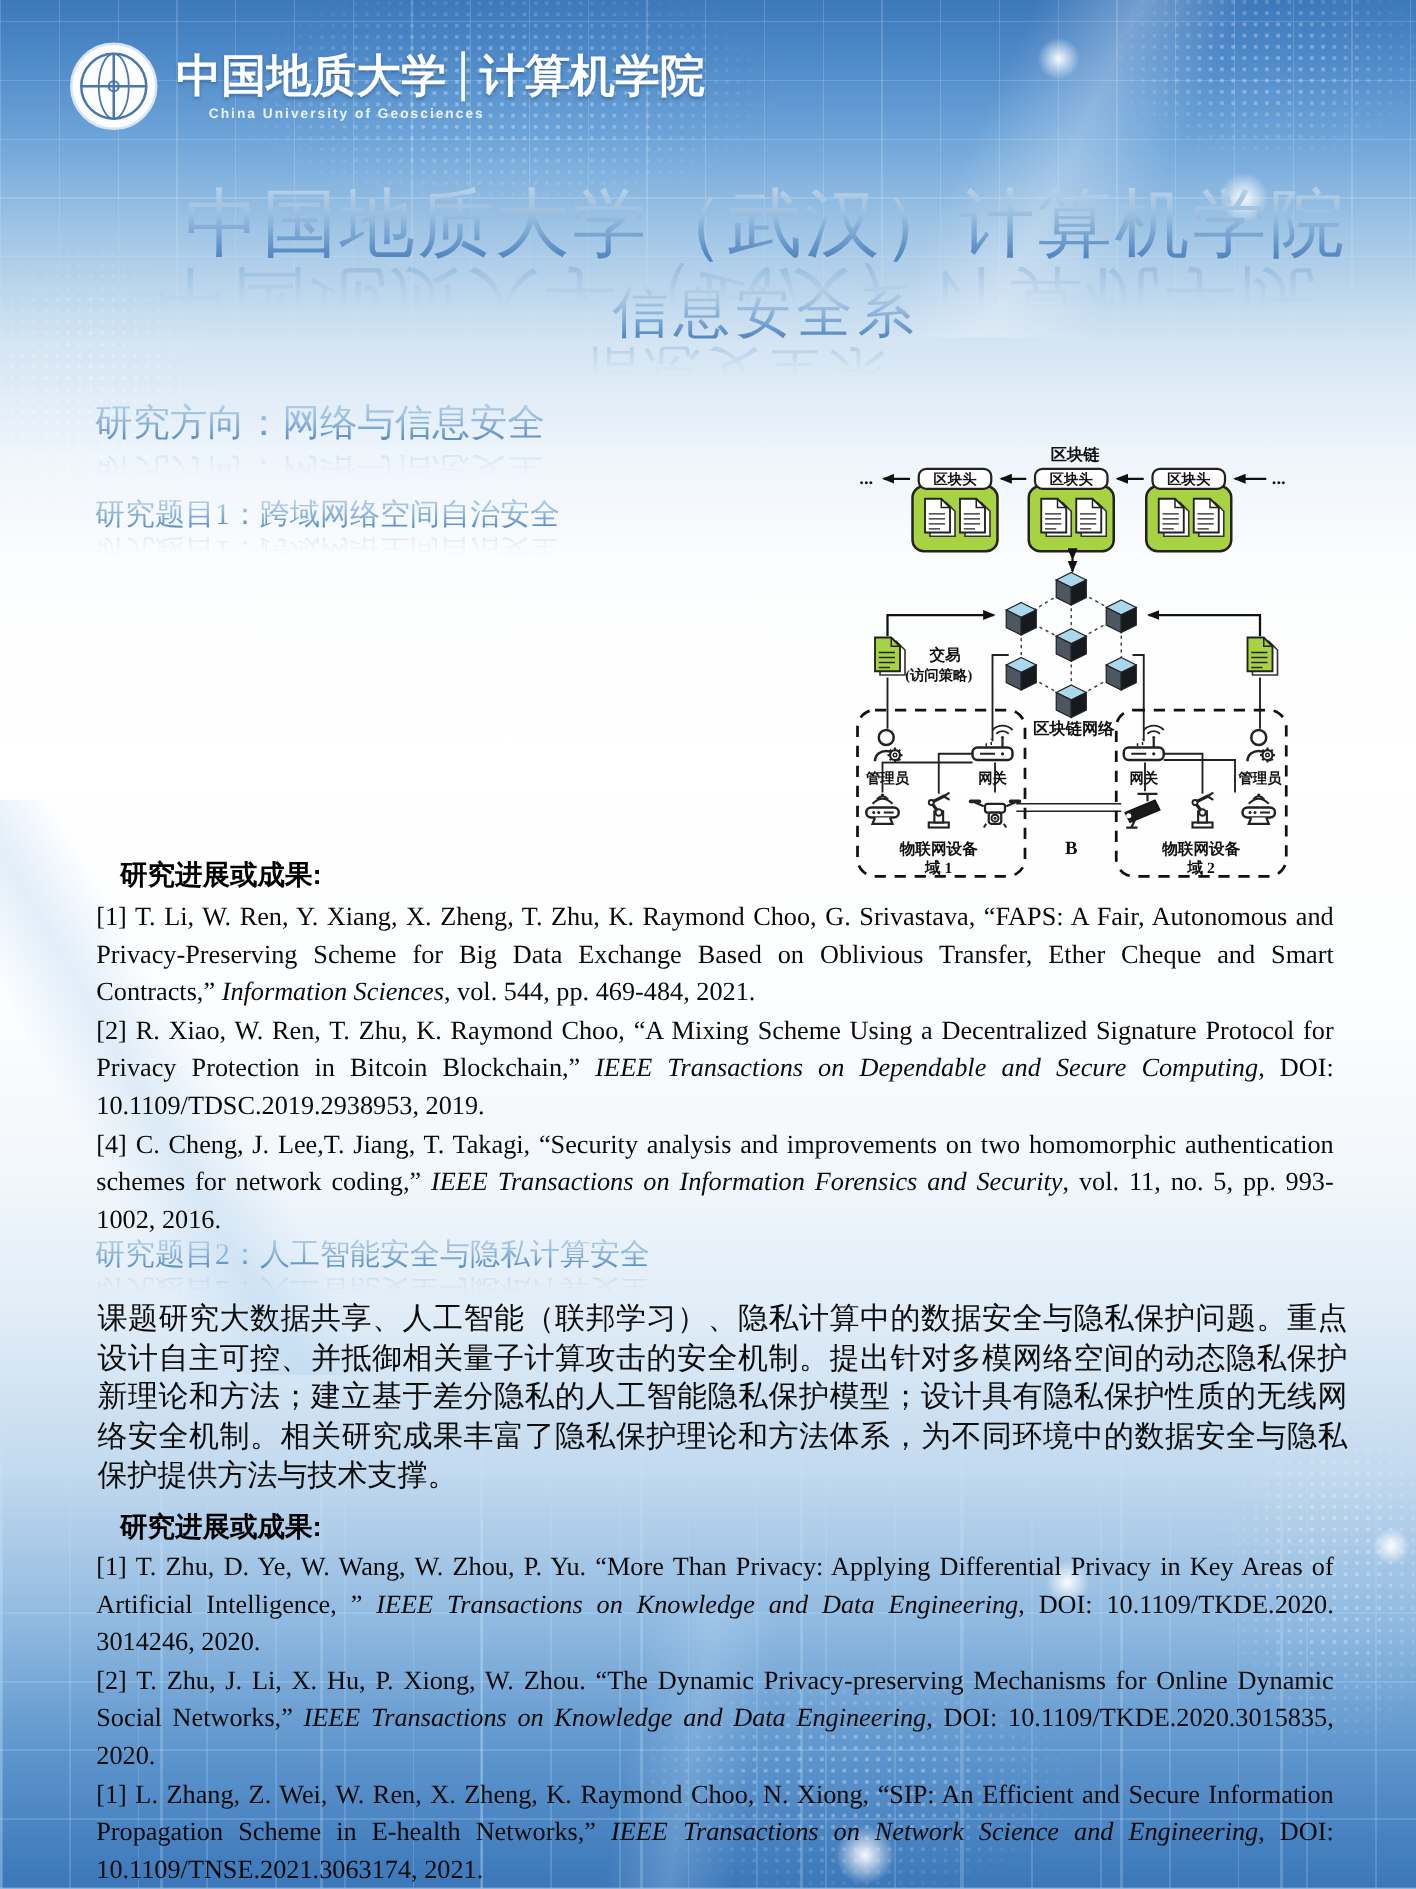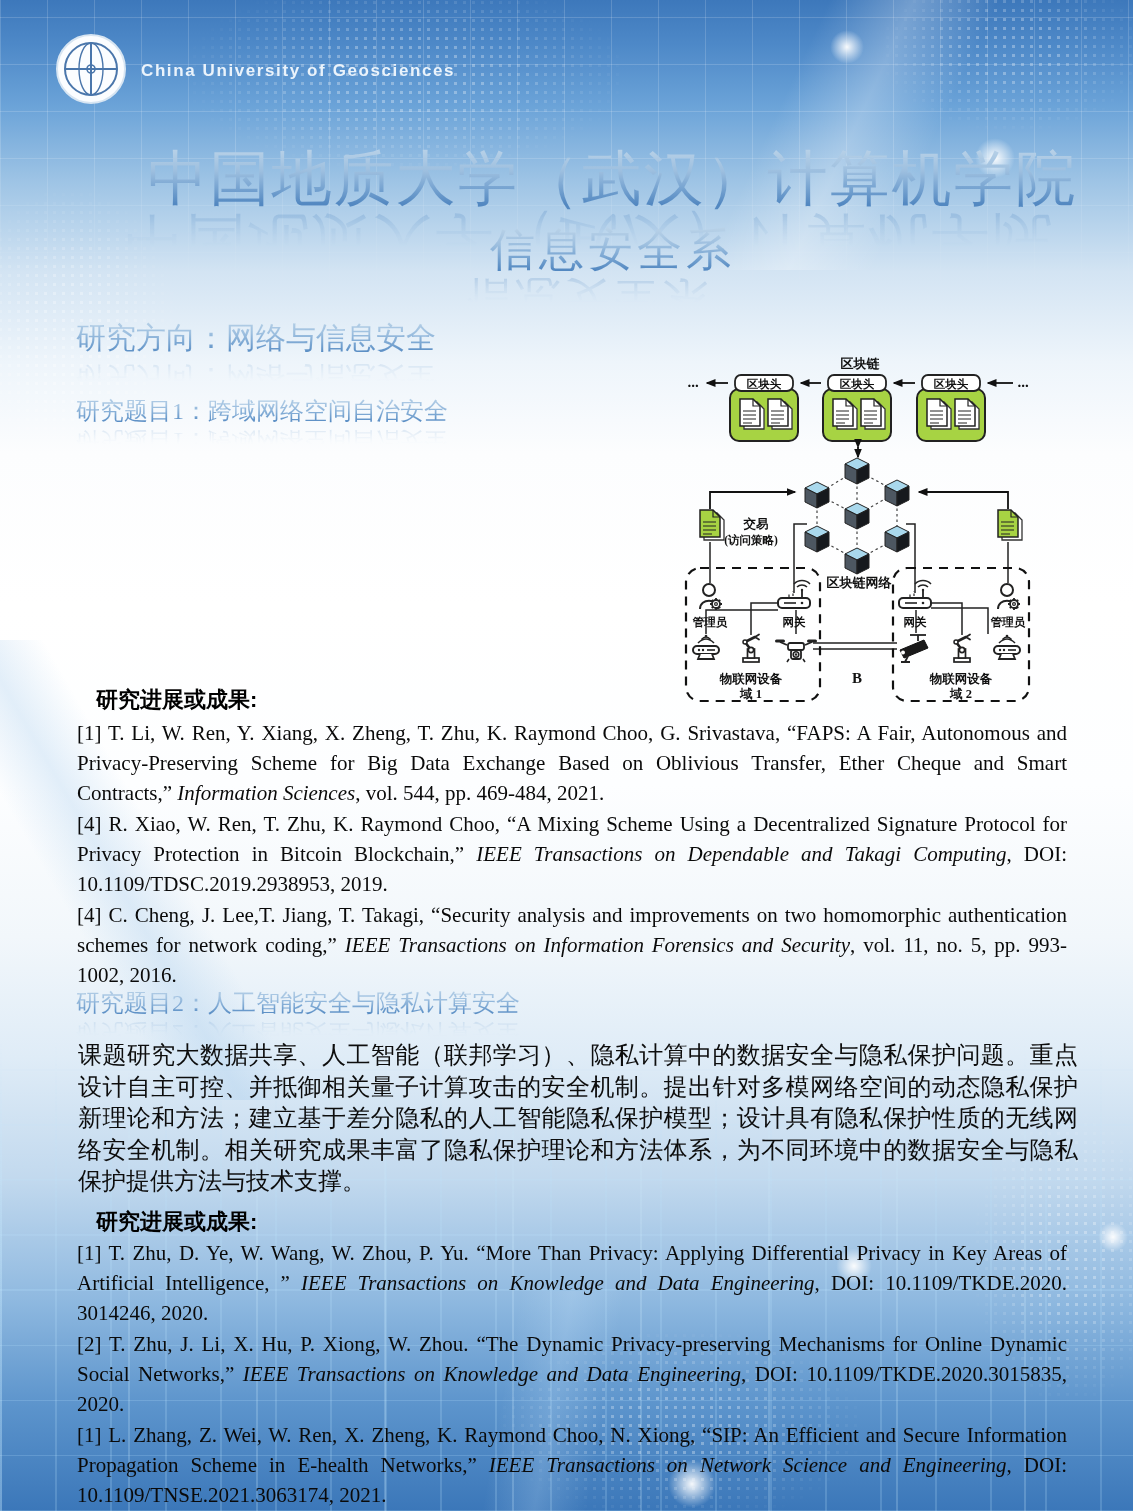--- a/index.html
+++ b/index.html
@@ -51,21 +51,21 @@
   .glow-5{top:1222px;left:1098px;width:30px;height:30px;}
 
   
   .logo-bar{position:absolute;top:33px;left:55px;display:flex;align-items:center;gap:14px;}
   .logo-emblem{width:72px;height:72px;flex:0 0 auto;}
   .logo-texts{color:#ffffff;}
   .logo-cn{display:flex;align-items:center;gap:12px;
     font-family:"Liberation Serif","DejaVu Serif",serif;font-weight:bold;
     font-size:36px;line-height:1;text-shadow:0 1px 3px rgba(20,60,110,.45);}
   .logo-divider{width:3px;height:40px;background:#ffffff;opacity:.95;}
-  .logo-en{margin-top:4px;font-size:17px;letter-spacing:1.6px;color:#eaf3fb;font-weight:bold;}
+  .logo-en{margin-top:4px;font-size:11px;letter-spacing:1.6px;color:#eaf3fb;font-weight:bold;padding-left:26px;}
 
   
   .tline{position:absolute;left:0;width:100%;text-align:center;
     font-family:"Liberation Serif","DejaVu Serif",serif;line-height:1.1;padding-left:46px;}
   .tline-1{top:146px;font-size:60px;letter-spacing:2px;}
   .tline-2{top:226px;font-size:45px;letter-spacing:4px;}
   .tmain,.trefl{color:#6b98c9;}
   @supports (-webkit-background-clip: text){
     .tmain,.trefl,.hgrad{
       background:linear-gradient(180deg,#bcd4e9 0%, #9dbfdf 38%, #7aa6d2 62%, #5388c1 88%);
@@ -128,20 +128,25 @@
   <div class="logo-bar">
     <svg class="logo-emblem" viewBox="0 0 72 72">
       <circle cx="36" cy="36" r="34" fill="#fbfdff" stroke="#d7e5f2" stroke-width="2"></circle>
       <circle cx="36" cy="36" r="26" fill="none" stroke="#4a76ab" stroke-width="2"></circle>
       <ellipse cx="36" cy="36" rx="12" ry="26" fill="none" stroke="#4a76ab" stroke-width="1.4"></ellipse>
       <line x1="10" y1="36" x2="62" y2="36" stroke="#4a76ab" stroke-width="2"></line>
       <line x1="36" y1="10" x2="36" y2="62" stroke="#4a76ab" stroke-width="2"></line>
       <circle cx="36" cy="36" r="4" fill="none" stroke="#4a76ab" stroke-width="1.6"></circle>
     </svg>
     <div class="logo-texts">
+      <div class="logo-cn">
+        <span>中国地质大学</span>
+        <span class="logo-divider"></span>
+        <span>计算机学院</span>
+      </div>
       <div class="logo-en">China University of Geosciences</div>
     </div>
   </div>
 
   <div class="tline tline-1">
     <div class="tmain">中国地质大学（武汉）计算机学院</div>
     <div class="trefl">中国地质大学（武汉）计算机学院</div>
   </div>
   <div class="tline tline-2">
     <div class="tmain">信息安全系</div>
@@ -344,21 +349,21 @@
       <text x="278" y="331" font-size="12.5" text-anchor="middle">物联网设备</text>
       <text x="278" y="346" font-size="12.5" text-anchor="middle">域 2</text>
 
       <text x="174" y="331" font-size="15" text-anchor="middle">B</text>
     </svg>
   </div>
 
   <div class="results-head rh-1">研究进展或成果:</div>
   <div class="refs refs-1">
       <p class="ref"><span>[1] T. Li, W. Ren, Y. Xiang, X. Zheng, T. Zhu, K. Raymond Choo, G. Srivastava, “FAPS: A Fair, Autonomous and Privacy-Preserving Scheme for Big Data Exchange Based on Oblivious Transfer, Ether Cheque and Smart Contracts,” </span><span class="it">Information Sciences</span><span>, vol. 544,  pp. 469-484, 2021.</span></p>
-      <p class="ref"><span>[4] R. Xiao, W. Ren, T. Zhu, K. Raymond Choo, “A Mixing Scheme Using a Decentralized Signature Protocol for Privacy Protection in Bitcoin Blockchain,” </span><span class="it">IEEE Transactions on Dependable and Takagi Computing</span><span>, DOI: 10.1109/TDSC.2019.2938953, 2019.</span></p>
+      <p class="ref"><span>[2] R. Xiao, W. Ren, T. Zhu, K. Raymond Choo, “A Mixing Scheme Using a Decentralized Signature Protocol for Privacy Protection in Bitcoin Blockchain,” </span><span class="it">IEEE Transactions on Dependable and Secure Computing</span><span>, DOI: 10.1109/TDSC.2019.2938953, 2019.</span></p>
       <p class="ref"><span>[4] C. Cheng, J. Lee,T. Jiang, T. Takagi, “Security analysis and improvements on two homomorphic authentication schemes for network coding,” </span><span class="it">IEEE Transactions on Information Forensics and Security</span><span>, vol. 11, no. 5, pp. 993-1002, 2016.</span></p>
     </div>
 
   <div class="sec-head h-topic2">
     <div class="hgrad tmain">研究题目2：人工智能安全与隐私计算安全</div>
     <div class="trefl">研究题目2：人工智能安全与隐私计算安全</div>
   </div>
   <div class="cn-body p-topic2">课题研究大数据共享、人工智能（联邦学习）、隐私计算中的数据安全与隐私保护问题。重点设计自主可控、并抵御相关量子计算攻击的安全机制。提出针对多模网络空间的动态隐私保护新理论和方法；建立基于差分隐私的人工智能隐私保护模型；设计具有隐私保护性质的无线网络安全机制。相关研究成果丰富了隐私保护理论和方法体系，为不同环境中的数据安全与隐私保护提供方法与技术支撑。</div>
 
   <div class="results-head rh-2">研究进展或成果:</div>

